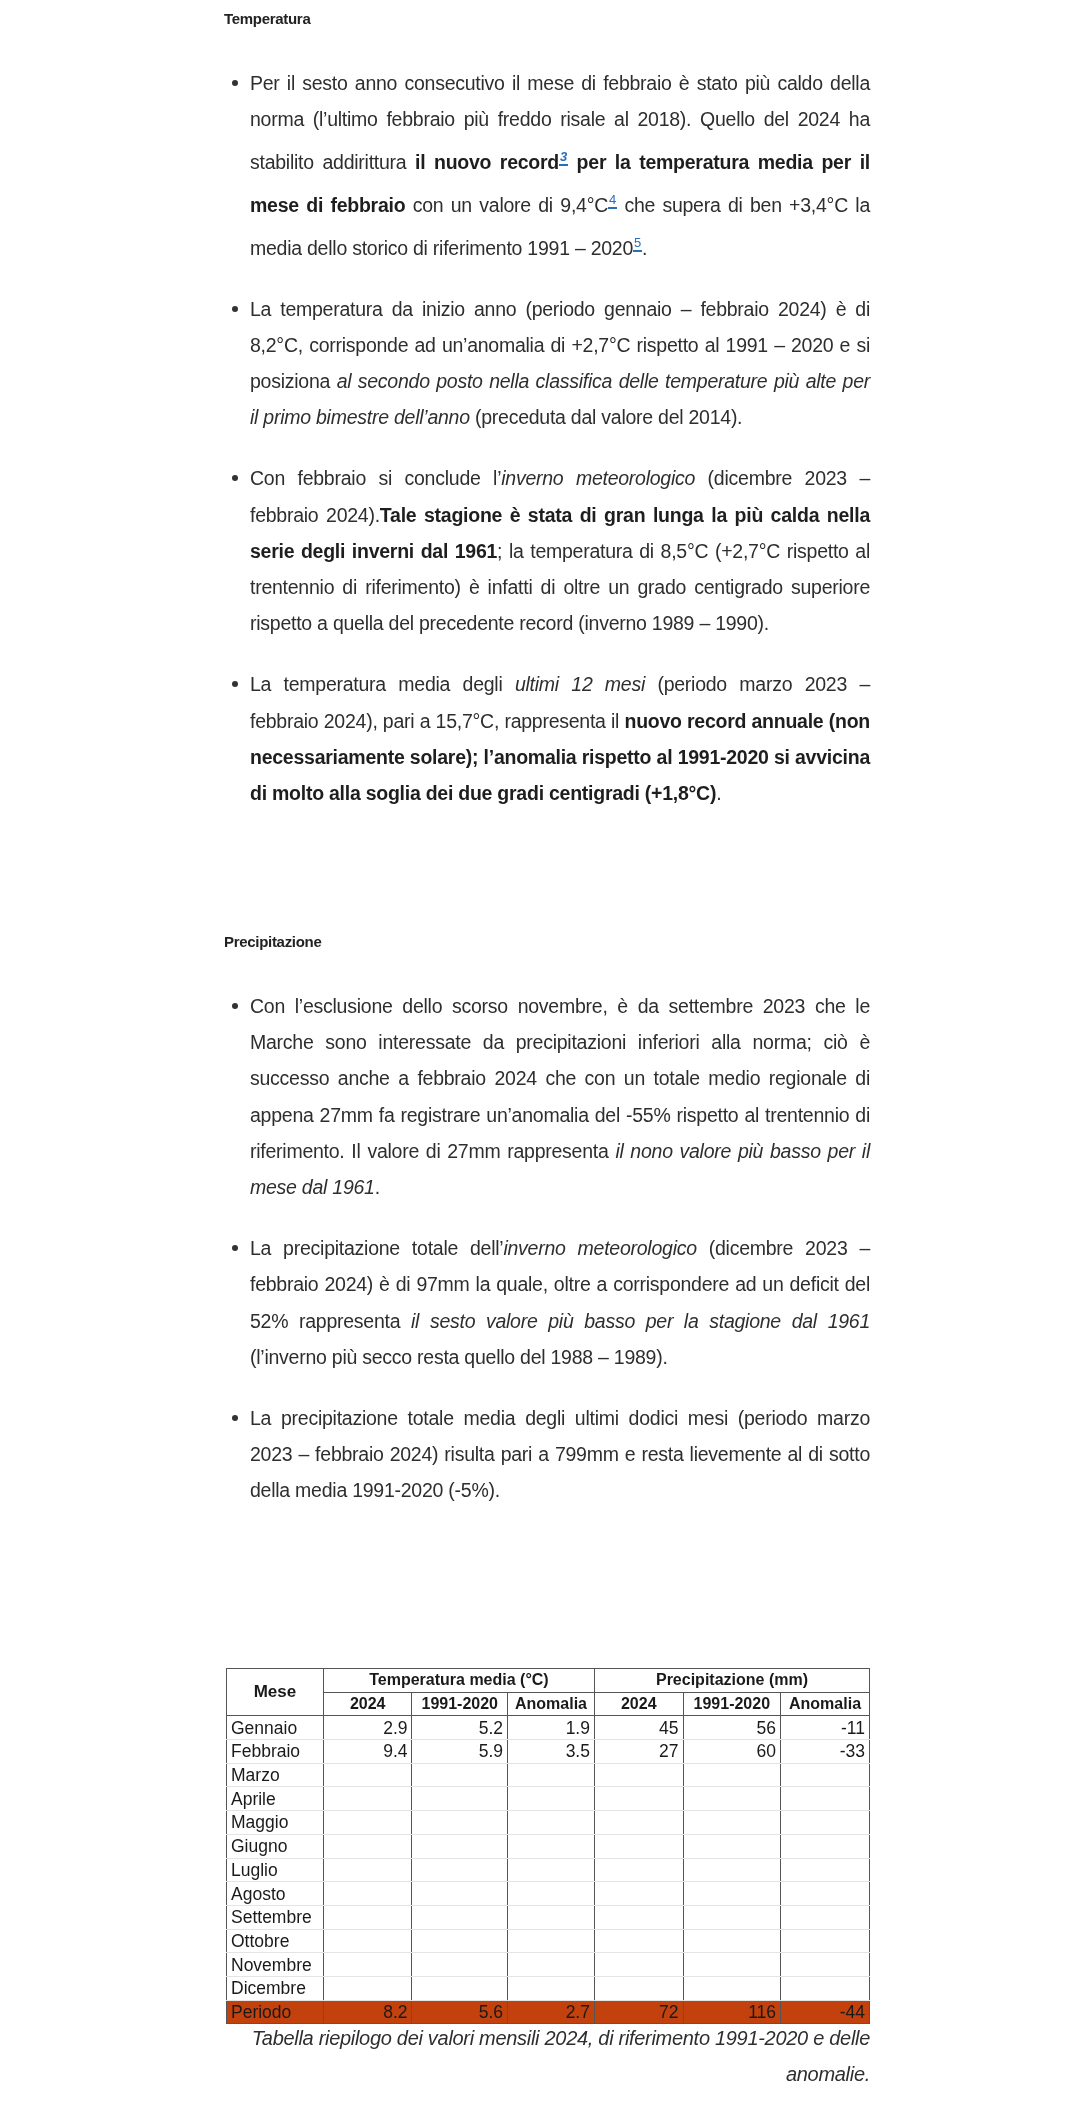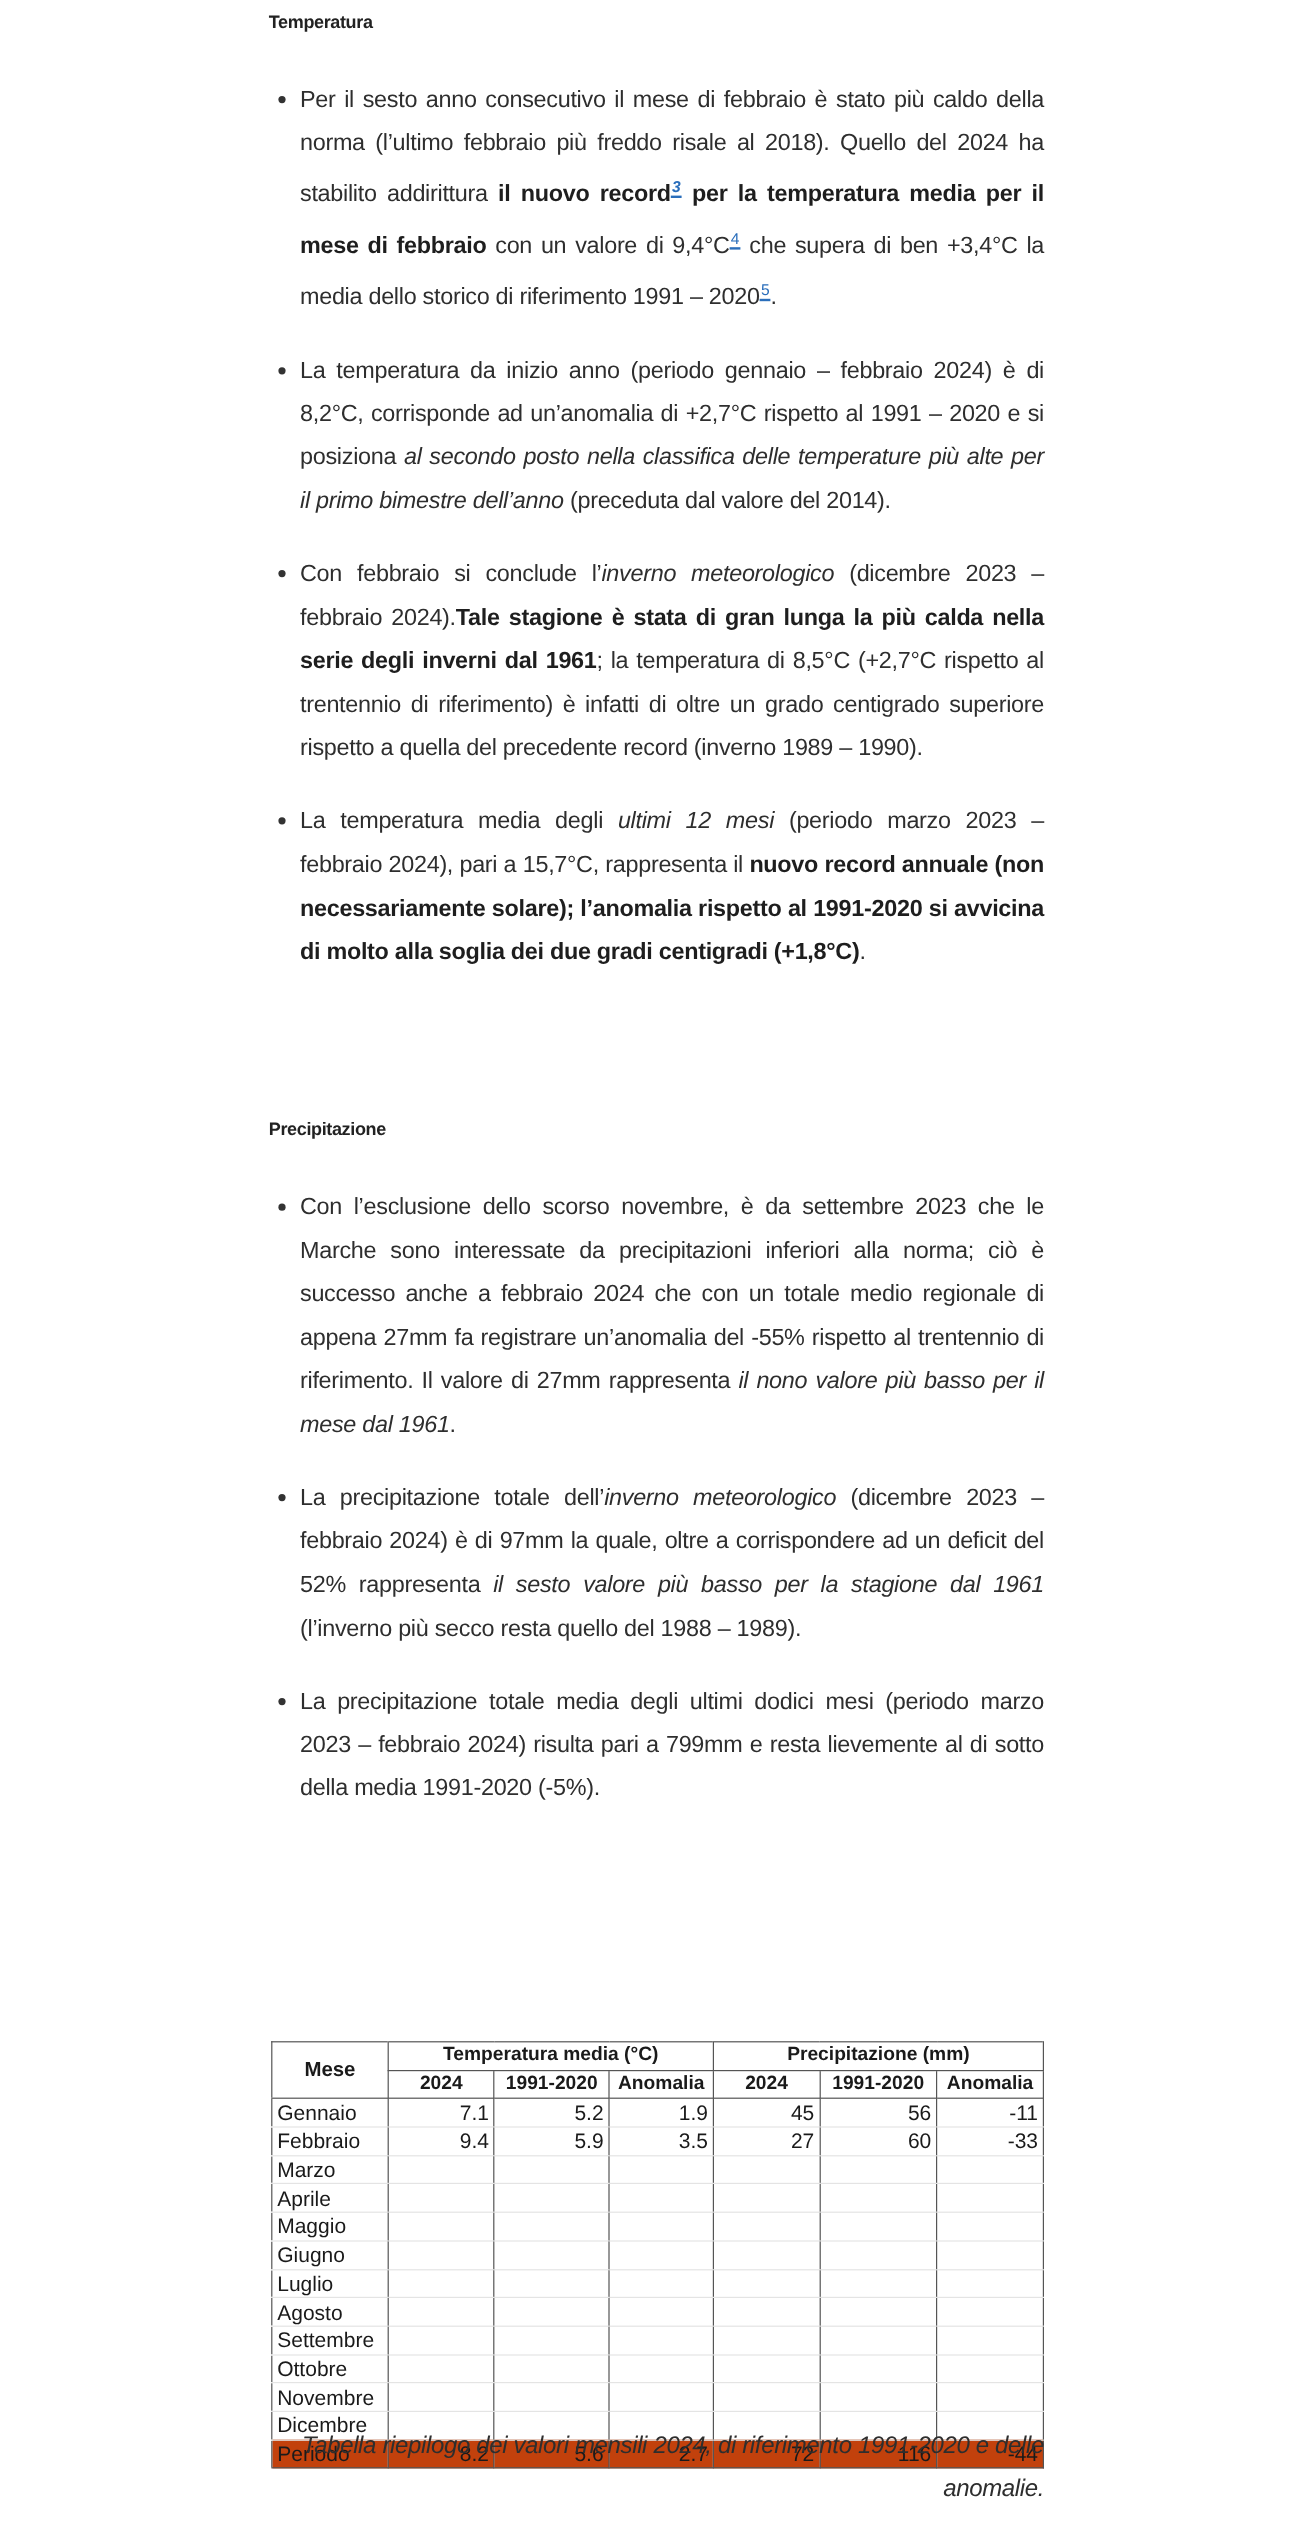--- a/index.html
+++ b/index.html
@@ -29,21 +29,21 @@
   ul.p1 { top: 988px; }
   ul.bullets li + li { margin-top: 25px; }
   b { font-weight: bold; color: #1e1e1e; }
   i { font-style: italic; }
   sup a {
     color: #2a6ebb; font-size: 13px; text-decoration: none;
     border-bottom: 2px solid #2a6ebb; padding: 0 1px; font-weight: normal;
   }
   sup.it a { font-style: italic; font-weight: bold; }
   
-  .tbl-wrap { position: absolute; left: 2px; top: 1668px; margin-top: 33px; }
+  .tbl-wrap { position: absolute; left: 2px; top: 1668px; }
   table.summary {
     border-collapse: collapse; font-family: "Liberation Sans", sans-serif;
     font-size: 17.5px; color: #1a1a1a;
     border: 1.5px solid #555;
   }
   table.summary td, table.summary th { padding: 0 4px; height: 22.7px; line-height: 22px; }
   table.summary th { font-weight: bold; font-size: 16px; text-align: center; }
   table.summary th.mese { width: 88px; border-right: 1.5px solid #555; border-bottom: 1.5px solid #555; font-size: 17px; }
   table.summary th.grp { border-bottom: 1.5px solid #555; border-right: 1.5px solid #555; }
   table.summary th.sub { border-bottom: 1.5px solid #555; border-right: 1.5px solid #555; }
@@ -114,21 +114,21 @@
           <th class="sub w2">1991-2020</th>
           <th class="sub w3">Anomalia</th>
           <th class="sub w4">2024</th>
           <th class="sub w5">1991-2020</th>
           <th class="sub w6">Anomalia</th>
         </tr>
       </thead>
       <tbody id="tbody">
           <tr>
             <td class="m">Gennaio</td>
-            <td class="v">7.1</td>
+            <td class="v">2.9</td>
             <td class="v">5.2</td>
             <td class="v">1.9</td>
             <td class="v">45</td>
             <td class="v">56</td>
             <td class="v">-11</td>
           </tr>
           <tr>
             <td class="m">Febbraio</td>
             <td class="v">9.4</td>
             <td class="v">5.9</td>

